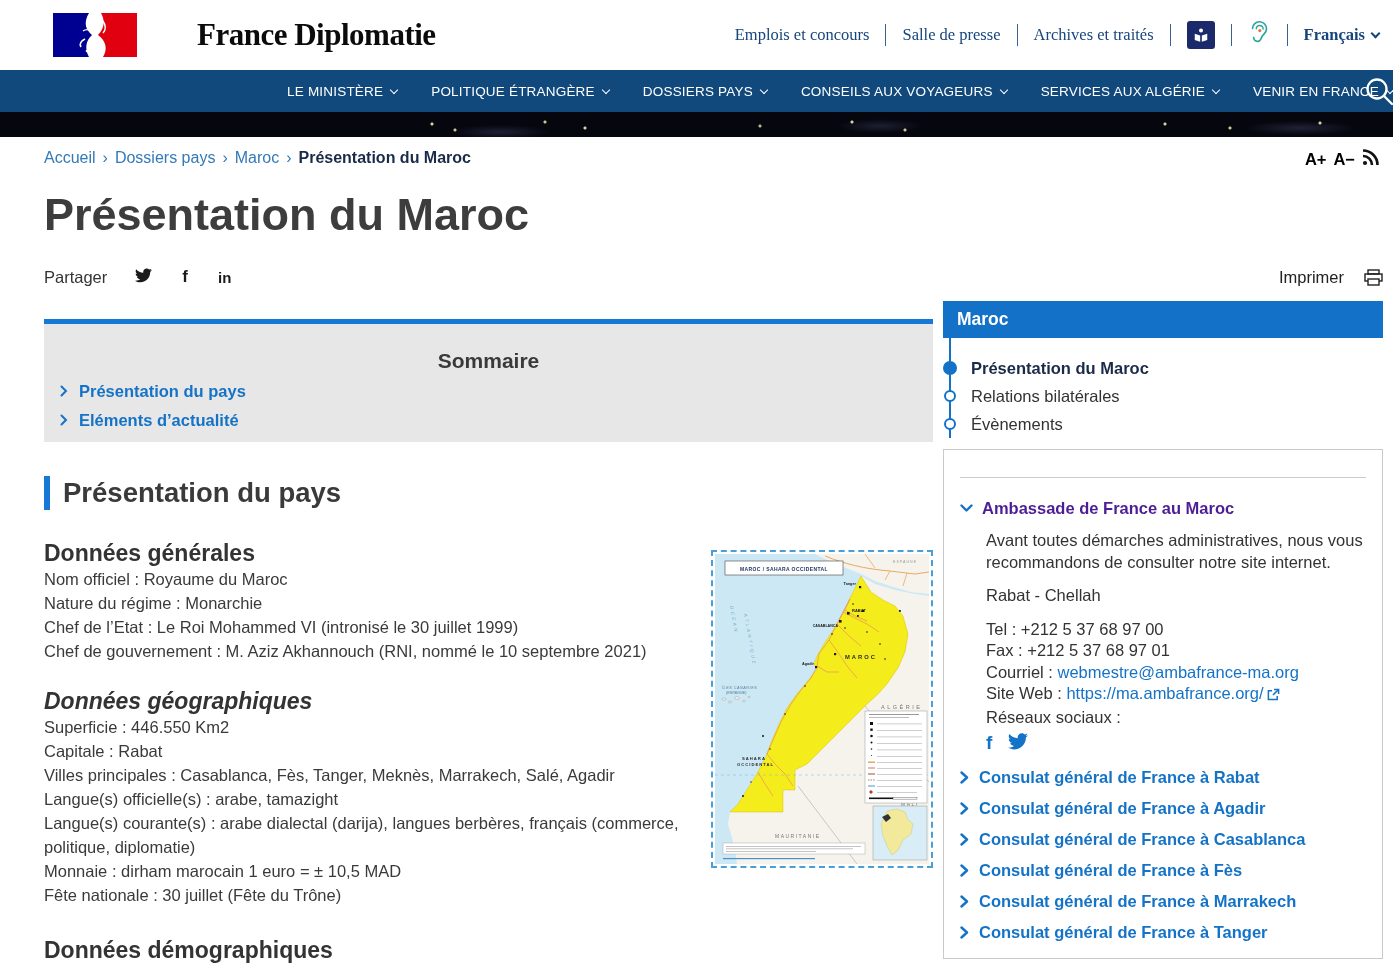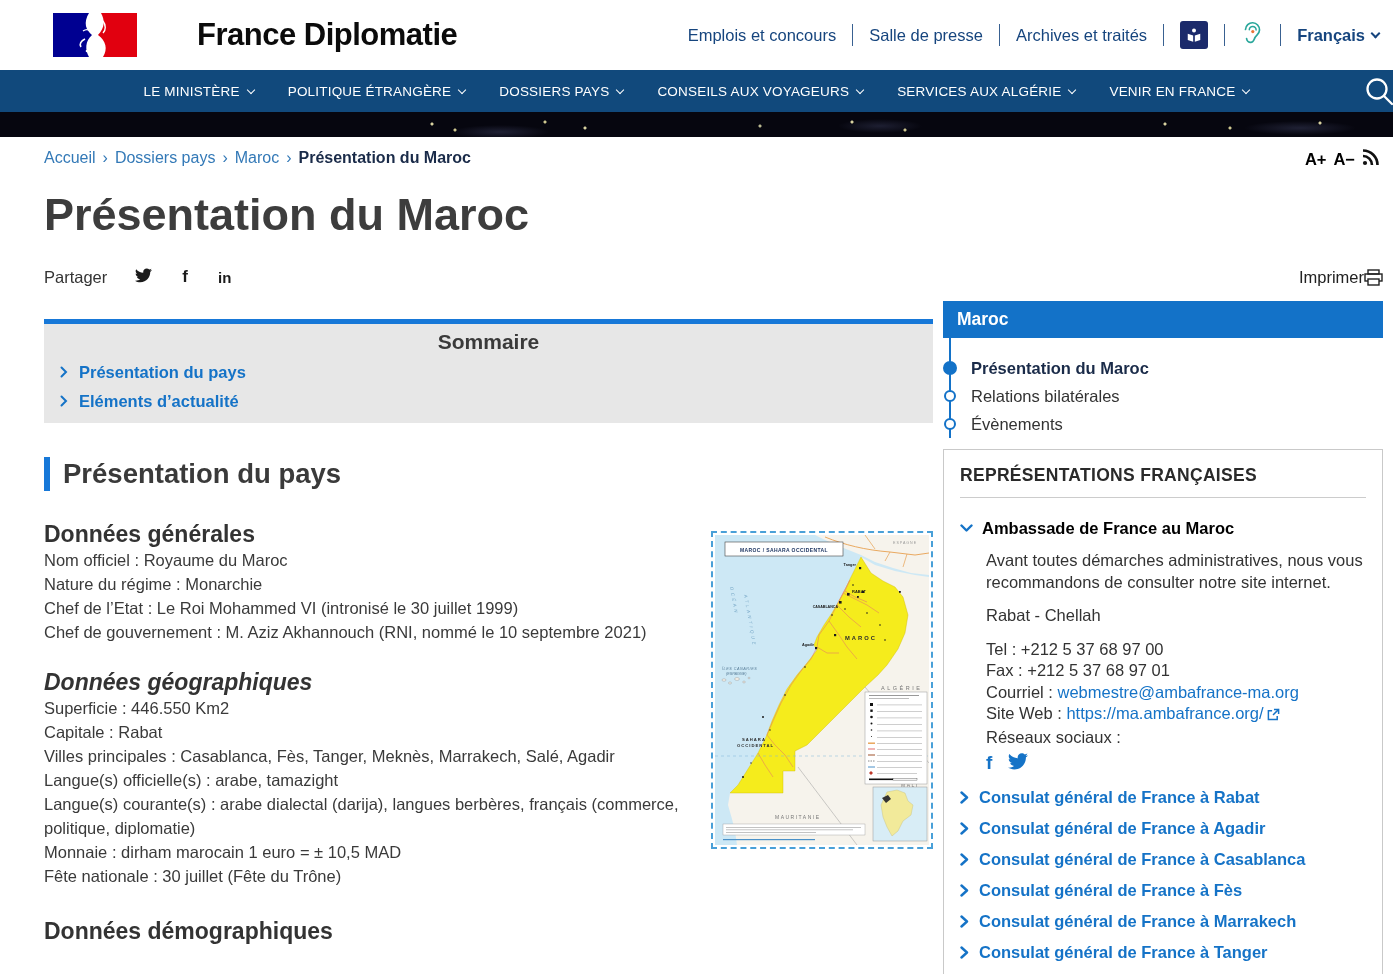--- a/index.html
+++ b/index.html
@@ -1,33 +1,33 @@
 <!DOCTYPE html>
 <html><head>
 <meta charset="utf-8">
 <style>
   * { margin:0; padding:0; box-sizing:border-box; }
   html,body { width:1393px; height:974px; overflow:hidden; background:#fff;
     font-family:"Liberation Sans", sans-serif; color:#3a3a3a; }
   a { text-decoration:none; cursor:pointer; }
 
   
-  .header { height:70px; display:flex; align-items:center; padding:0 14px 0 45px; background:#fff; }
+  .header { height:70px; display:flex; align-items:center; padding:0 14px 0 45px; background:#fff;font-family:Liberation Serif, serif; }
   .logo { width:100px; height:48px; flex:0 0 auto; }
   .brand { margin-left:52px; font-size:31px; font-weight:700; color:#0b0b0b; letter-spacing:-0.5px; white-space:nowrap; }
   .top-links { margin-left:auto; display:flex; align-items:center; gap:16px; font-size:16.5px; }
   .top-link { color:#16457e; white-space:nowrap; }
   .vsep { width:1px; height:22px; background:#16457e; opacity:.85; }
   .falc { width:28px; height:28px; border-radius:3px; background:#1b2a6b; display:flex; align-items:center; justify-content:center; }
   .lang { display:flex; align-items:center; gap:7px; font-weight:700; color:#16457e; }
   .chev-down { width:7px; height:7px; border-right:2px solid currentColor; border-bottom:2px solid currentColor;
     transform:rotate(45deg); margin-top:-4px; }
 
   
-  .nav { position:relative; height:42px; background:#11497c; display:flex; align-items:center; justify-content:center; gap:34px; }
+  .nav { position:relative; height:42px; background:#11497c; display:flex; align-items:center; justify-content:flex-end; gap:34px; }
   .nav-item { display:flex; align-items:center; gap:8px; color:#fff; font-size:13.5px; letter-spacing:.2px; white-space:nowrap; }
   .nav-item .chev-down { width:6px; height:6px; border-width:1.5px; margin-top:-3px; }
   .search-btn { position:absolute; right:-4px; top:5px; }
 
   
   .banner { height:25px; background-color:#06060f;
     background-image:
       radial-gradient(circle 1.5px at 432px 12px, #d8d2a0 0 1px, transparent 2px),
       radial-gradient(circle 1.5px at 455px 18px, #cfc890 0 1px, transparent 2px),
       radial-gradient(circle 1px at 545px 10px, #cfc890 0 1px, transparent 2px),
@@ -49,31 +49,31 @@
   .crumb-sep { color:#3379b7; }
   .crumb-current { font-weight:700; color:#1a2b49; }
   .font-controls { position:absolute; right:4px; top:0; display:flex; align-items:center; gap:7px;
     font-size:16.5px; font-weight:700; color:#000; }
 
   
   .page-title { margin:18px 0 0 44px; font-size:45px; font-weight:700; color:#3d3d3d; }
   .share-row { display:flex; align-items:center; margin:26px 10px 0 44px; }
   .share-label { font-size:16.5px; color:#333; }
   .share-icons { display:flex; align-items:center; gap:30px; margin-left:28px; }
-  .print { margin-left:auto; display:flex; align-items:center; gap:0; font-size:16.5px; color:#222; }
+  .print { margin-left:auto; display:flex; align-items:center; gap:20px; font-size:16.5px; color:#222; }
   .glyph-f { font-weight:700; font-size:17px; color:#1b1b1b; }
   .glyph-in { font-weight:700; font-size:15px; color:#1b1b1b; }
 
   
   .columns { display:flex; align-items:flex-start; margin:14px 10px 0 44px; }
   .col-left { width:889px; flex:0 0 auto; }
   .col-right { width:440px; flex:0 0 auto; margin-left:10px; }
 
   
-  .sommaire { margin-top:18px; border-top:5px solid #1778d8; background:#e7e7e7; padding:7px 16px 12px; }
+  .sommaire { margin-top:18px; border-top:5px solid #1778d8; background:#e7e7e7; padding:26px 16px 12px; }
   .sommaire-title { text-align:center; font-size:21px; font-weight:700; color:#3a3a3a; line-height:22px; }
   .sommaire-link { display:flex; align-items:center; gap:11px; margin-top:9px; line-height:20px;
     font-size:16.5px; font-weight:700; color:#1573c7; }
 
   
   .section-h2 { margin-top:34px; border-left:6px solid #1778d8; padding-left:13px;
     font-size:27.5px; line-height:34px; font-weight:700; color:#3a3a3a; }
   .sub-h3 { margin-top:30px; font-size:23px; line-height:27px; font-weight:700; color:#333; }
   .sub-h3.geo { margin-top:25px;font-style:italic; }
   .sub-h3.partial { margin-top:30px; }
@@ -89,21 +89,21 @@
   .t-item { position:relative; padding-left:27px; margin-bottom:8px; font-size:16.5px; line-height:20px; color:#333; }
   .t-dot { position:absolute; left:0; top:4px; width:12px; height:12px; border-radius:50%;
     background:#fff; border:2px solid #1372c8; }
   .t-item.active { font-weight:700; color:#1a2b49; }
   .t-item.active .t-dot { background:#1372c8; width:14px; height:14px; left:-1px; top:3px; }
 
   .rep-box { margin-top:15px; border:1px solid #c9c9c9; padding:15px 16px 16px; }
   .rep-title { font-size:17.5px; font-weight:700; color:#2a2a2a; letter-spacing:.3px; line-height:20px; }
   .rep-hr { border:none; border-top:1px solid #ccc; margin-top:12px; }
   .embassy { display:flex; align-items:center; gap:9px; margin-top:20px;
-    font-size:16.5px; font-weight:700; color:#000000; line-height:20px; }
+    font-size:16.5px; font-weight:700; color:#4c1d95; line-height:20px; }
   .rep-indent { margin-left:26px; }
   .notice { margin-top:12px; font-size:16.5px; line-height:21.5px; color:#333; }
   .loc { margin-top:12px; font-size:16.5px; line-height:21.5px; color:#333; }
   .contact { margin-top:12px; font-size:16.5px; line-height:21.5px; color:#333; }
   .contact a { color:#1573c7;text-align:center; }
   .ext-icon { display:inline-block; vertical-align:-2px; margin-left:3px; }
   .socials { display:flex; align-items:center; gap:16px; margin:4px 0 0 26px; }
   .socials .glyph-f { color:#1573c7; font-size:19px; }
   .consulate { display:flex; align-items:center; gap:10px; margin-top:12px;
     font-size:16.5px; font-weight:700; color:#1573c7; line-height:19px; }
@@ -410,21 +410,20 @@
         <span class="t-dot"></span>
         <span>Relations bilatérales</span>
       </div>
       <div class="t-item">
         <span class="t-dot"></span>
         <span>Évènements</span>
       </div>
     </div>
 
     <div class="rep-box">
-      <div class="rep-title">REPRÉSENTATIONS FRANÇAISES</div>
       <hr class="rep-hr">
 
       <a class="embassy">
         <svg width="13" height="9" viewBox="0 0 13 9">
           <polyline points="1.5,1.5 6.5,6.5 11.5,1.5" stroke="#1573c7" stroke-width="2.4" fill="none" stroke-linecap="round" stroke-linejoin="round"></polyline>
         </svg>
         <span>Ambassade de France au Maroc</span>
       </a>
 
       <div class="notice rep-indent">Avant toutes démarches administratives, nous vous recommandons de consulter notre site internet.</div>

